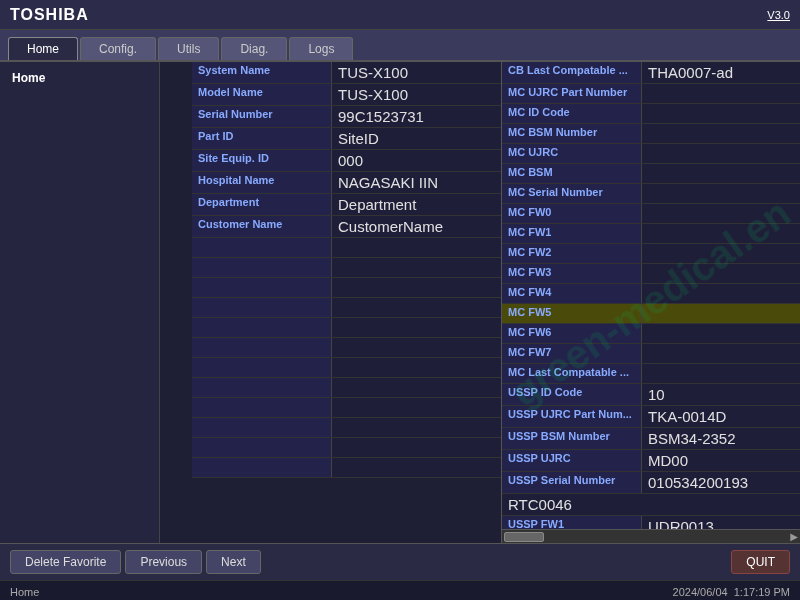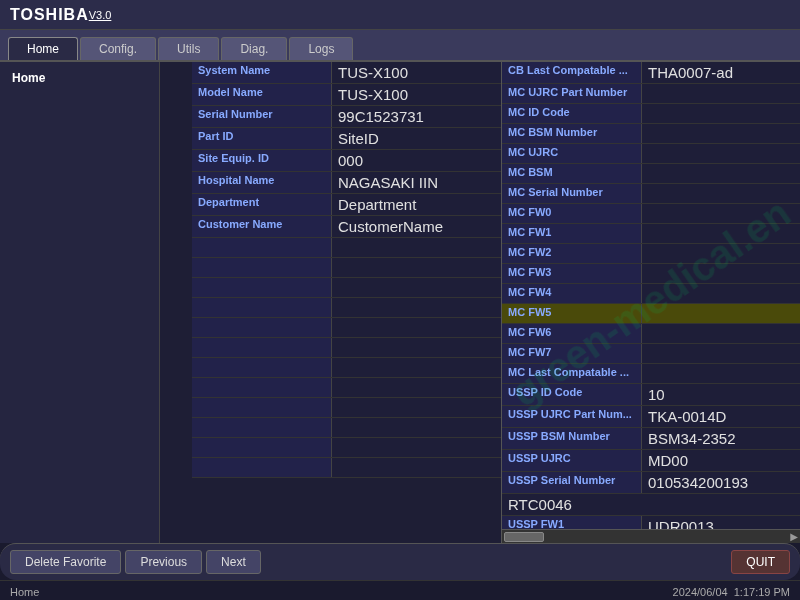--- a/index.html
+++ b/index.html
@@ -10,20 +10,21 @@
       color: #e0e0e0;
       width: 800px;
       height: 600px;
       overflow: hidden;
     }
 
     
     #title-bar {
       background: #2c2c4a;
       display: flex;
+      justify-content: space-between;
       align-items: center;
       padding: 4px 10px;
       border-bottom: 1px solid #444;
       height: 30px;
     }
     #title-bar .brand {
       color: #ffffff;
       font-size: 16px;
       font-weight: bold;
       letter-spacing: 1px;
@@ -152,21 +153,20 @@
 
     
     #bottom-bar {
       background: #2a2a45;
       display: flex;
       align-items: center;
       justify-content: space-between;
       padding: 18px 10px;
       height: 35px;
       border-top: 1px solid #555;
-      border-radius: 16px;
     }
     .bottom-left {
       display: flex;
       gap: 4px;
     }
     .btn {
       padding: 4px 14px;
       background: #444466;
       color: #ddd;
       border: 1px solid #666;

